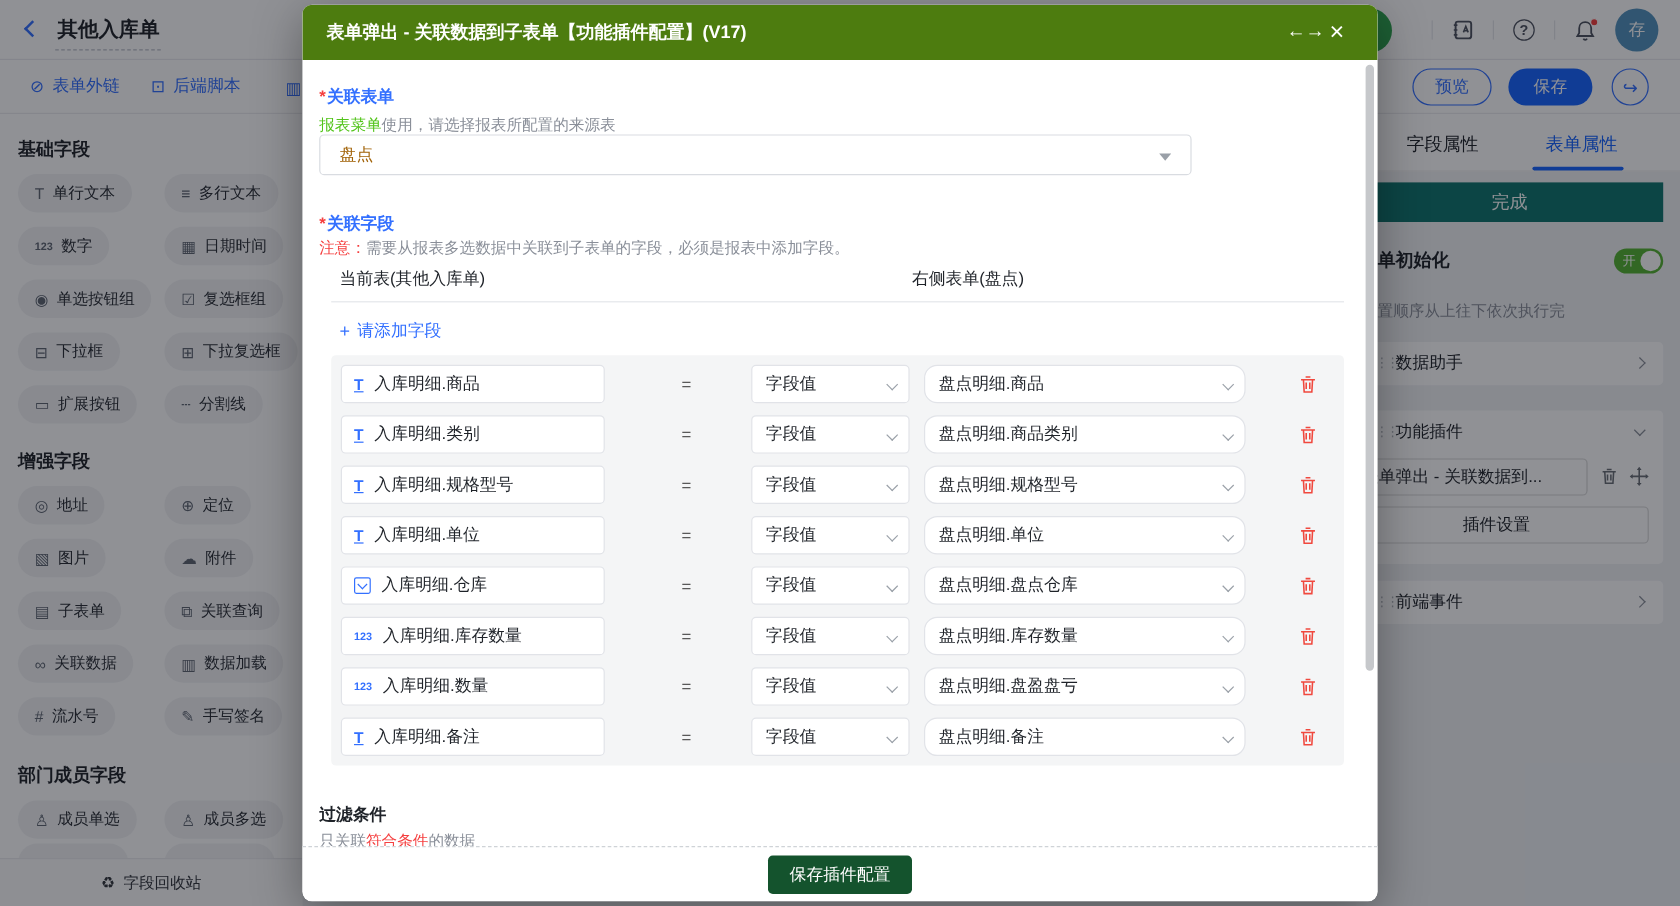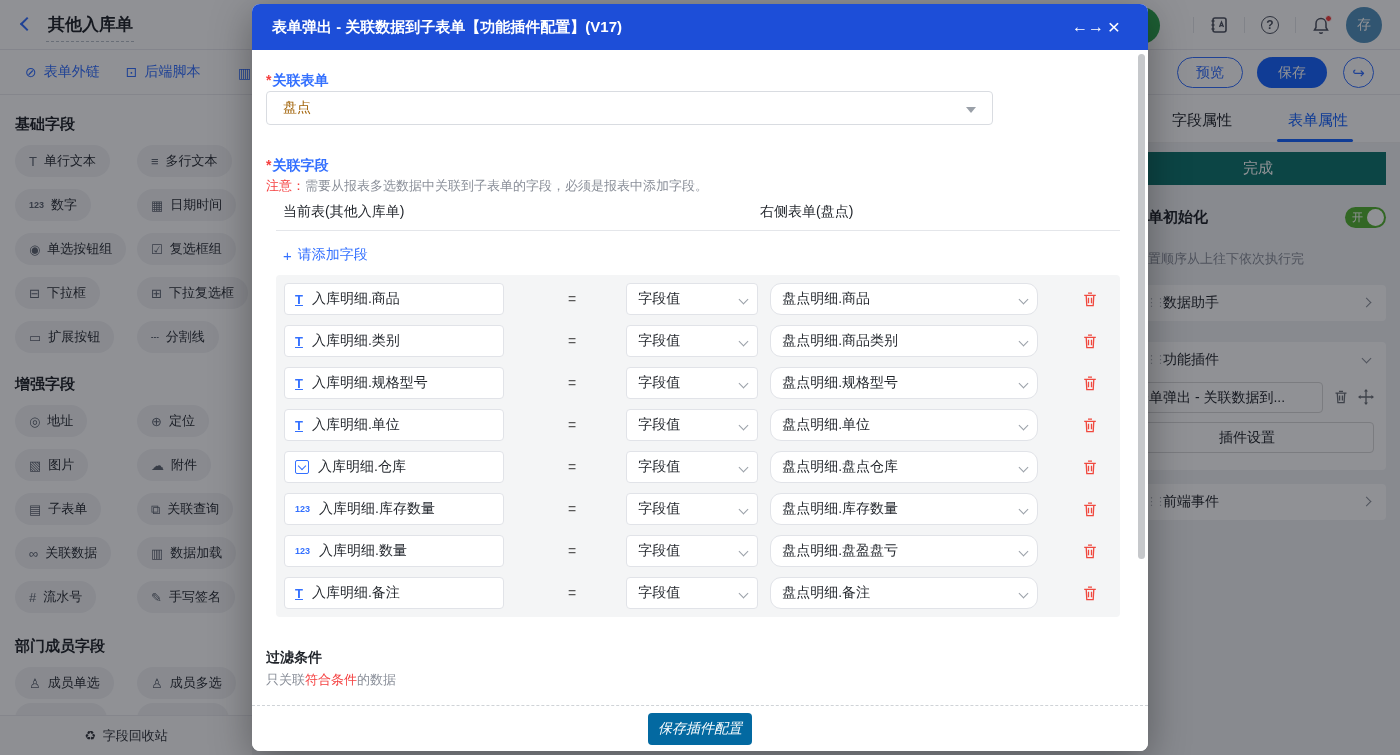--- a/index.html
+++ b/index.html
@@ -66,21 +66,21 @@
   .pi-trash { position:absolute; left:203px; top:47px; color:#6b7077; }
   .pi-move { position:absolute; left:228px; top:47px; color:#6b7077; }
   .plugin-settings { position:absolute; left:-10px; top:80px; width:254px; height:31px; border:1px solid #d9d9d9; border-radius:4px; background:#fff; display:flex; align-items:center; justify-content:center; font-size:14px; color:#1f2329; }
   .card-frontend { top:434px; height:36px; }
 
   
   .dim { position:absolute; inset:0; background:rgba(8,12,20,0.45); z-index:10; }
 
   
   .modal { position:absolute; left:252px; top:4px; width:896px; height:747px; background:#fff; border-radius:8px; z-index:20; box-shadow:0 10px 40px rgba(0,0,0,.35); display:flex; flex-direction:column; overflow:hidden; }
-  .mo-header { height:46px; background:#1d4ed8; flex:0 0 auto; display:flex; align-items:center; padding:0 20px; }
+  .mo-header { height:46px; background:#4d7c0f; flex:0 0 auto; display:flex; align-items:center; padding:0 20px; }
   .mo-title { color:#fff; font-size:15px; font-weight:bold; flex:1; }
   .mo-hicon { color:#fff; font-size:16px; width:28px; text-align:center; }
   .mo-close { font-size:21px; }
   .mo-body { flex:1 1 auto; overflow:hidden; position:relative; padding:0 28px 0 14px; }
   .scroll-thumb { position:absolute; right:3px; top:4px; width:7px; height:505px; background:#c6c8cb; border-radius:4px; }
 
   .f-label { margin-top:22px; height:18px; font-size:14px; font-weight:bold; color:#3370ff; }
   .f-label .req { color:#f53f3f; margin-right:1px; }
   .f-label.second { margin-top:32px; }
   .f-help { margin-top:5px; height:16px; font-size:13px; color:#8a8f99; }
@@ -108,21 +108,21 @@
   .msel .chev { position:absolute; right:10px; top:12px; width:7px; height:7px; border-right:1.4px solid #9aa0a8; border-bottom:1.4px solid #9aa0a8; transform:rotate(45deg); }
   .msel.mid { margin-left:50px; width:132px;text-align:center; }
   .msel.rgt { margin-left:12px; width:268px;border-radius:11px; }
   .mrow-trash { margin-left:auto; margin-right:14px; display:flex; align-items:center; }
 
   .filter-label { margin-top:32px; height:18px; font-size:14px; font-weight:bold; color:#1f2329; }
   .filter-desc { margin-top:4px; height:16px; font-size:13px; color:#8a8f99; }
   .filter-desc .red { color:#f53f3f; }
 
   .mo-footer { flex:0 0 auto; height:46px; border-top:1px dashed #cfd3d7; display:flex; align-items:center; justify-content:center; background:#fff; }
-  .btn-primary { width:104px; height:32px; background:#0369a1; border-radius:4px; color:#fff; font-size:14px; display:flex; align-items:center; justify-content:center;font-style:italic; }
+  .btn-primary { width:120px; height:32px; background:#14532d; border-radius:4px; color:#fff; font-size:14px; display:flex; align-items:center; justify-content:center; }
 </style>
 </head>
 <body>
 
 <div class="page">
 
   <div class="topbar">
     <span class="back-chev"></span>
     <span class="doc-title">其他入库单</span>
     <span class="doc-title-underline"></span>
@@ -344,20 +344,23 @@
     <div class="mo-header">
       <span class="mo-title">表单弹出 - 关联数据到子表单【功能插件配置】(V17)</span>
       <span class="mo-hicon">←→</span>
       <span class="mo-hicon mo-close">×</span>
     </div>
 
     <div class="mo-body">
       <div class="f-label">
         <span class="req">*</span><span>关联表单</span>
       </div>
+      <div class="f-help">
+        <span class="green">报表菜单</span><span>使用，请选择报表所配置的来源表</span>
+      </div>
       <div class="big-select">
         <span>盘点</span>
         <span class="tri"></span>
       </div>
 
       <div class="f-label second">
         <span class="req">*</span><span>关联字段</span>
       </div>
       <div class="f-note">
         <span class="red">注意：</span><span>需要从报表多选数据中关联到子表单的字段，必须是报表中添加字段。</span>

